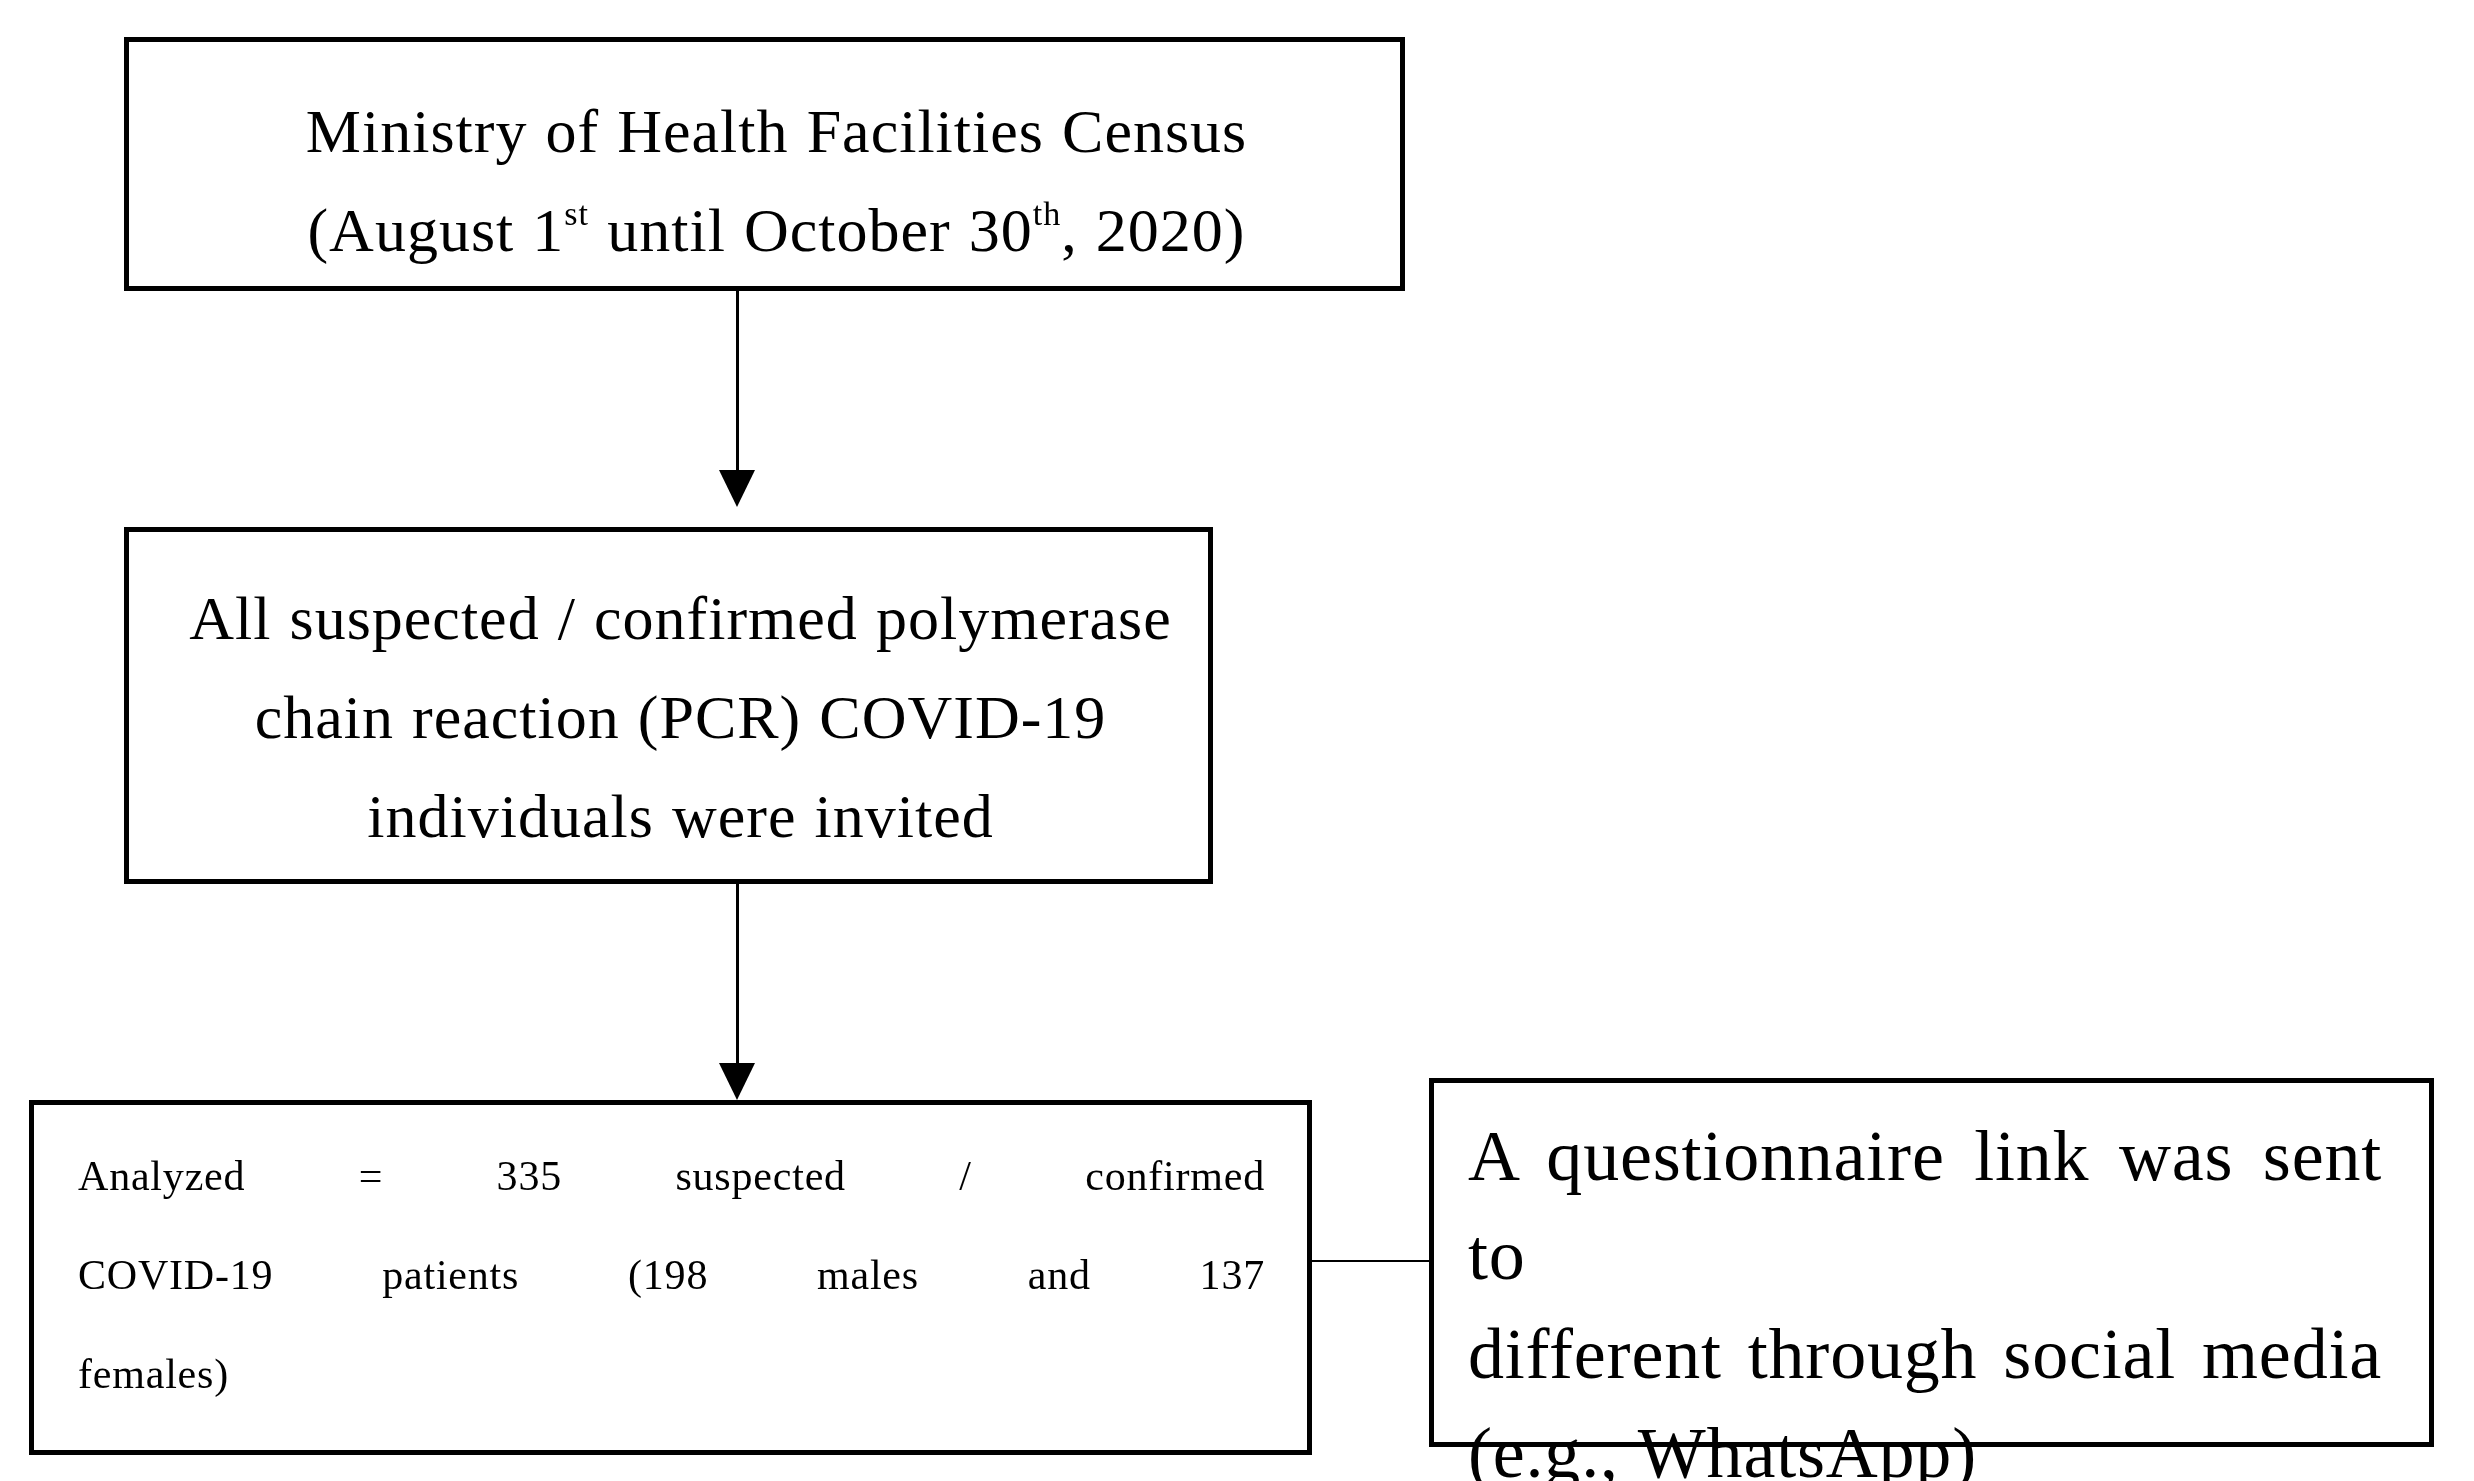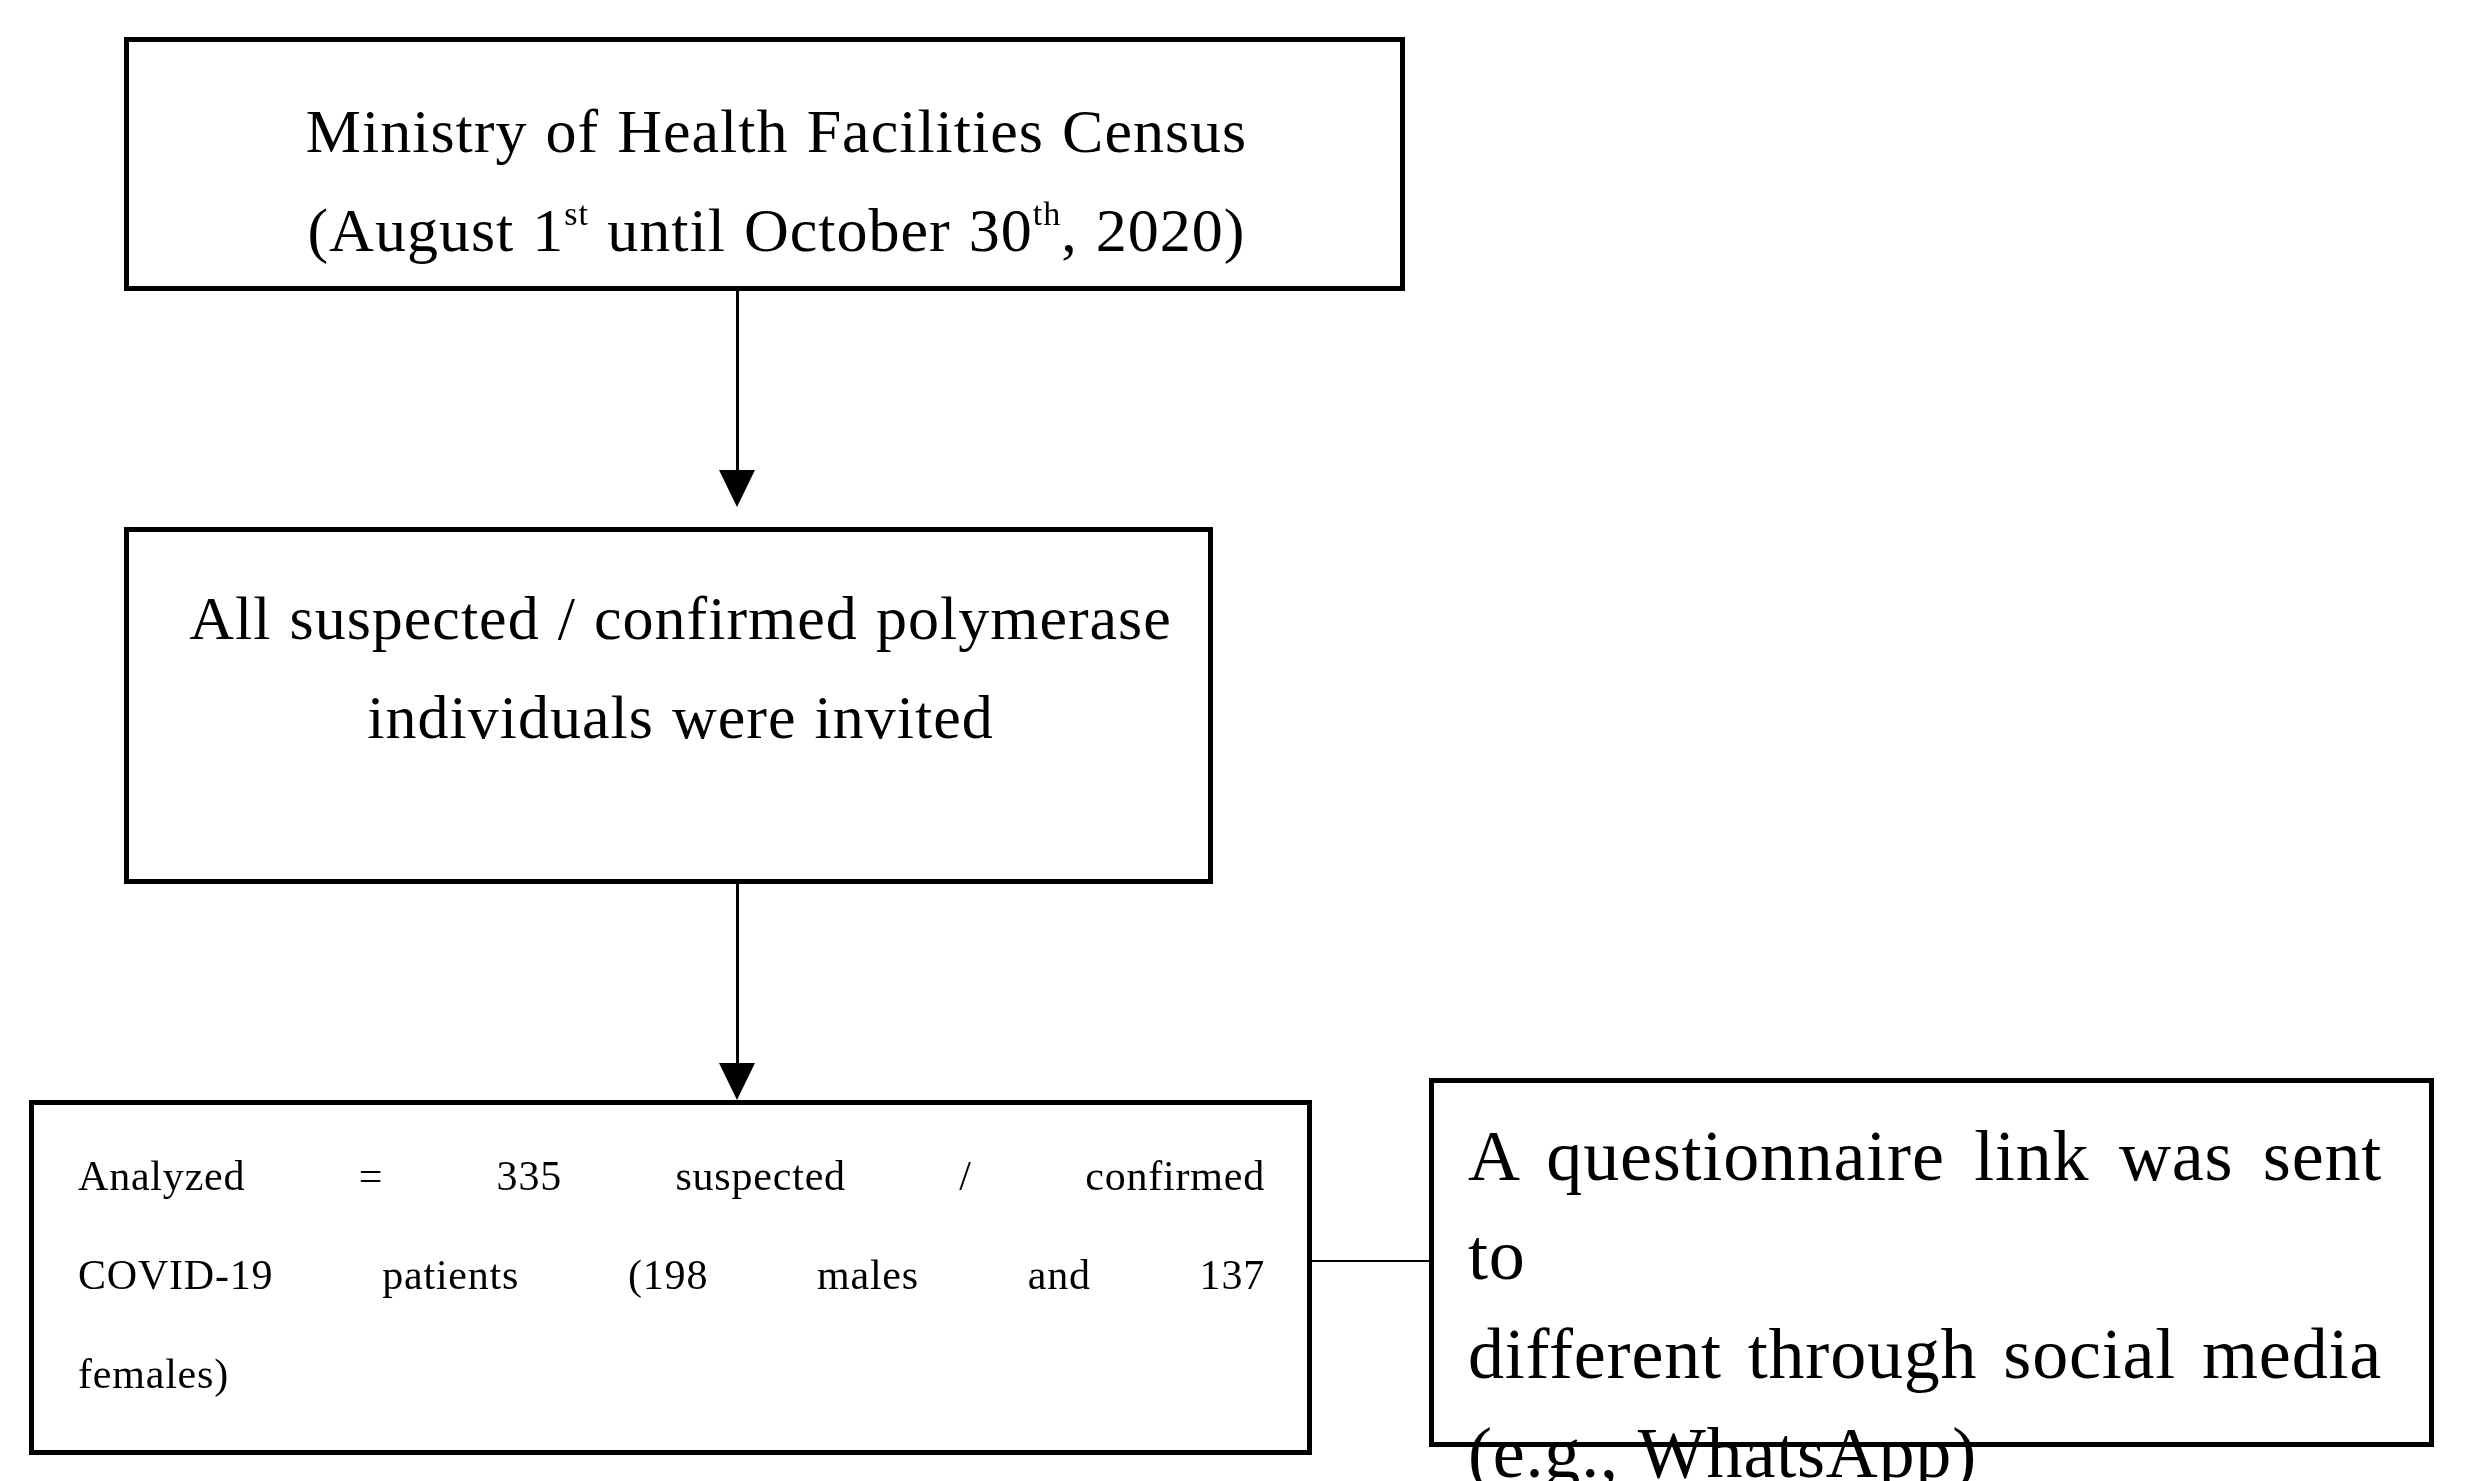--- a/index.html
+++ b/index.html
@@ -80,20 +80,21 @@
     <span class="line"><span>(August 1</span><sup>st</sup><span> until October 30</span><sup>th</sup><span>, 2020)</span></span>
   </div>
 </div>
 
 <div class="v-line" style="left:736px; top:291px; height:181px;"></div>
 <div class="arrow-head" style="left:719px; top:470px;"></div>
 
 <div class="box" style="left:124px; top:527px; width:1089px; height:357px;">
   <div class="box-text centered" style="top:37px; font-size:62px; letter-spacing:1px;">
     <span class="line">All suspected / confirmed polymerase</span>
+    <span class="line">chain reaction (PCR) COVID-19</span>
     <span class="line">individuals were invited</span>
   </div>
 </div>
 
 <div class="v-line" style="left:736px; top:884px; height:184px;"></div>
 <div class="arrow-head" style="left:719px; top:1063px;"></div>
 
 <div class="box" style="left:29px; top:1100px; width:1283px; height:355px;">
   <div class="box-text" style="left:44px; width:1187px; top:22.4px; font-size:42px; letter-spacing:0.8px;">
     <span class="jline">Analyzed = 335 suspected / confirmed</span>

